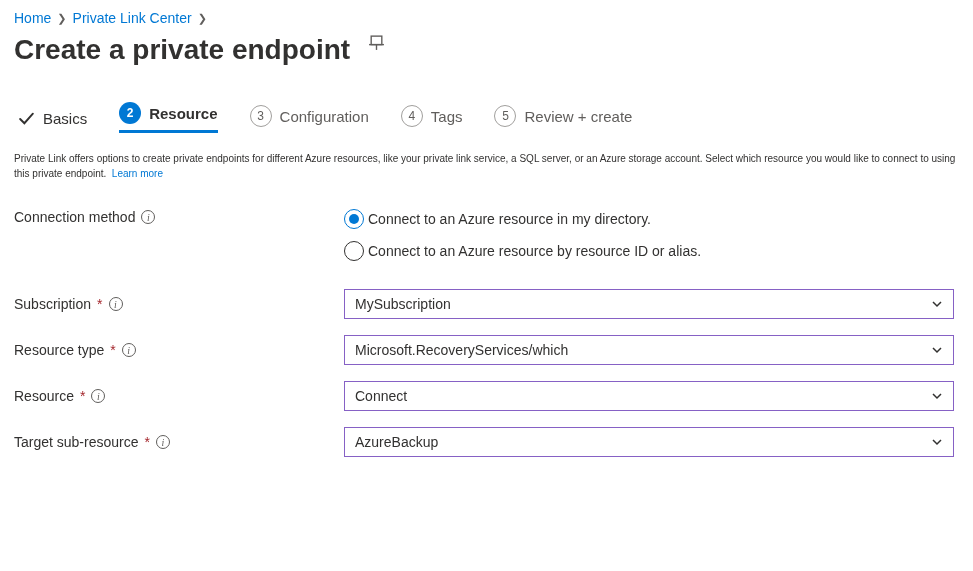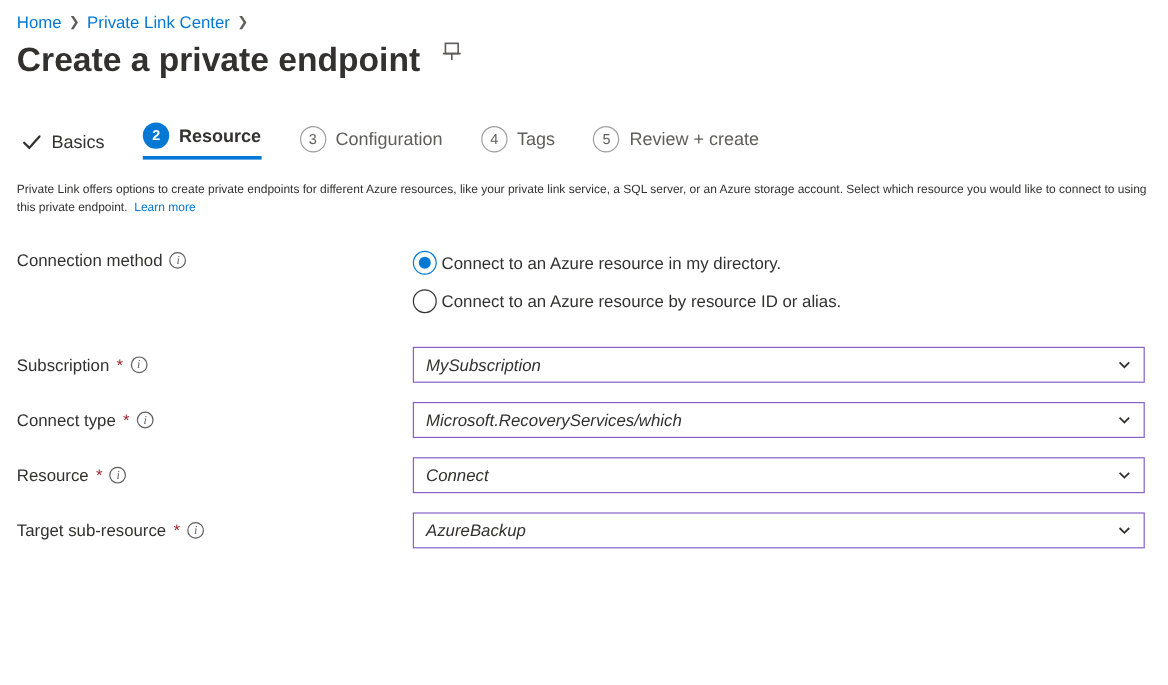--- a/index.html
+++ b/index.html
@@ -183,21 +183,20 @@
       flex: 1;
       display: flex;
       justify-content: space-between;
       border: 1px solid #8661c5;
       padding: 6px 10px;
       font-size: 14px;
       color: #323130;
       background: #fff;
       cursor: pointer;
       max-width: 610px;
-      font-style: italic;
     }
     .chevron {
       display: flex;
       align-items: center;
     }
   </style>
 </head>
 <body>
 
 <div class="breadcrumb">
@@ -280,21 +279,21 @@
     <span class="chevron">
       <svg width="12" height="12" viewBox="0 0 12 12" fill="none" stroke="#323130" stroke-width="1.5">
           <polyline points="2,4 6,8 10,4"></polyline>
         </svg>
     </span>
   </div>
 </div>
 
 <div class="form-row">
   <div class="form-label">
-    <span>Connect type</span>
+    <span>Resource type</span>
     <span class="required">*</span>
     <span class="info-icon">i</span>
   </div>
   <div class="select-field">
     <span>Microsoft.RecoveryServices/which</span>
     <span class="chevron">
       <svg width="12" height="12" viewBox="0 0 12 12" fill="none" stroke="#323130" stroke-width="1.5">
           <polyline points="2,4 6,8 10,4"></polyline>
         </svg>
     </span>

